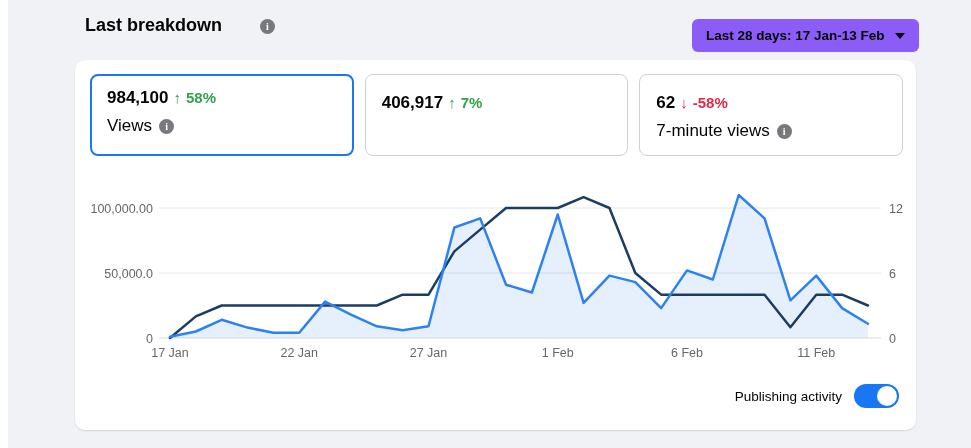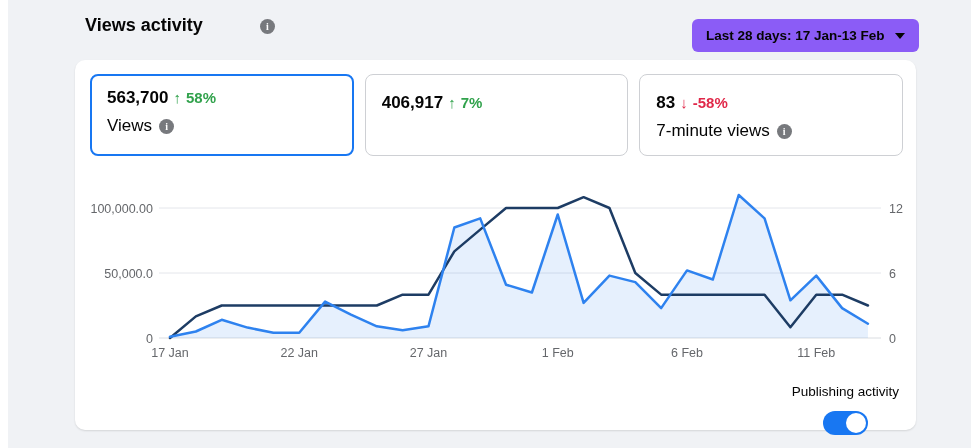--- a/index.html
+++ b/index.html
@@ -25,65 +25,65 @@
     padding:18px 16px; background:#fff; cursor:pointer; }
   .stat-card.selected { border:2px solid #1877f2; padding:12px 15px; }
   .stat-top { display:flex; align-items:baseline; gap:5px; }
   .stat-value { font-size:17px; font-weight:bold; color:#050505; }
   .stat-delta { font-size:15px; font-weight:bold; }
   .trend-up { color:#31a24c; }
   .trend-down { color:#e02849; }
   .stat-label-row { display:flex; align-items:center; gap:7px; margin-top:8px;
     font-size:17px; color:#050505; }
   #chart-svg { position:absolute; left:0; top:0; width:841px; height:370px; }
-  .footer-row { position:absolute; right:17px; top:324px; display:flex; align-items:center; gap:12px;flex-direction:column; }
+  .footer-row { position:absolute; right:17px; top:324px; display:flex; align-items:center; gap:12px; }
   .footer-label { font-size:13.5px; color:#050505; }
   .toggle { width:45px; height:24px; border-radius:12px; background:#1877f2; position:relative; cursor:pointer; }
   .toggle-knob { position:absolute; right:2px; top:2px; width:20px; height:20px; border-radius:50%; background:#ffffff; }
   .left-strip { position:absolute; left:0; top:0; width:8px; height:448px; background:#ffffff; }
 </style>
 </head>
 <body>
 
 <div class="left-strip"></div>
 <div class="page">
 
   <div class="header-row">
-    <div class="page-title">Views activity</div>
+    <div class="page-title">Last breakdown</div>
     <span class="info-badge title-info"></span>
     <div class="date-pill">
       <span>Last 28 days: 17 Jan-13 Feb</span>
       <span class="caret"></span>
     </div>
   </div>
 
   <div class="card">
 
     <div class="stats-row">
       <div class="stat-card selected">
         <div class="stat-top">
-          <span class="stat-value">563,700</span>
+          <span class="stat-value">984,100</span>
           <span class="stat-delta trend-up">↑</span>
           <span class="stat-delta trend-up">58%</span>
         </div>
         <div class="stat-label-row">
           <span>Views</span>
           <span class="info-badge"></span>
         </div>
       </div>
       <div class="stat-card">
         <div class="stat-top">
           <span class="stat-value">406,917</span>
           <span class="stat-delta trend-up">↑</span>
           <span class="stat-delta trend-up">7%</span>
         </div>
       </div>
       <div class="stat-card">
         <div class="stat-top">
-          <span class="stat-value">83</span>
+          <span class="stat-value">62</span>
           <span class="stat-delta trend-down">↓</span>
           <span class="stat-delta trend-down">-58%</span>
         </div>
         <div class="stat-label-row">
           <span>7-minute views</span>
           <span class="info-badge"></span>
         </div>
       </div>
     </div>
 

